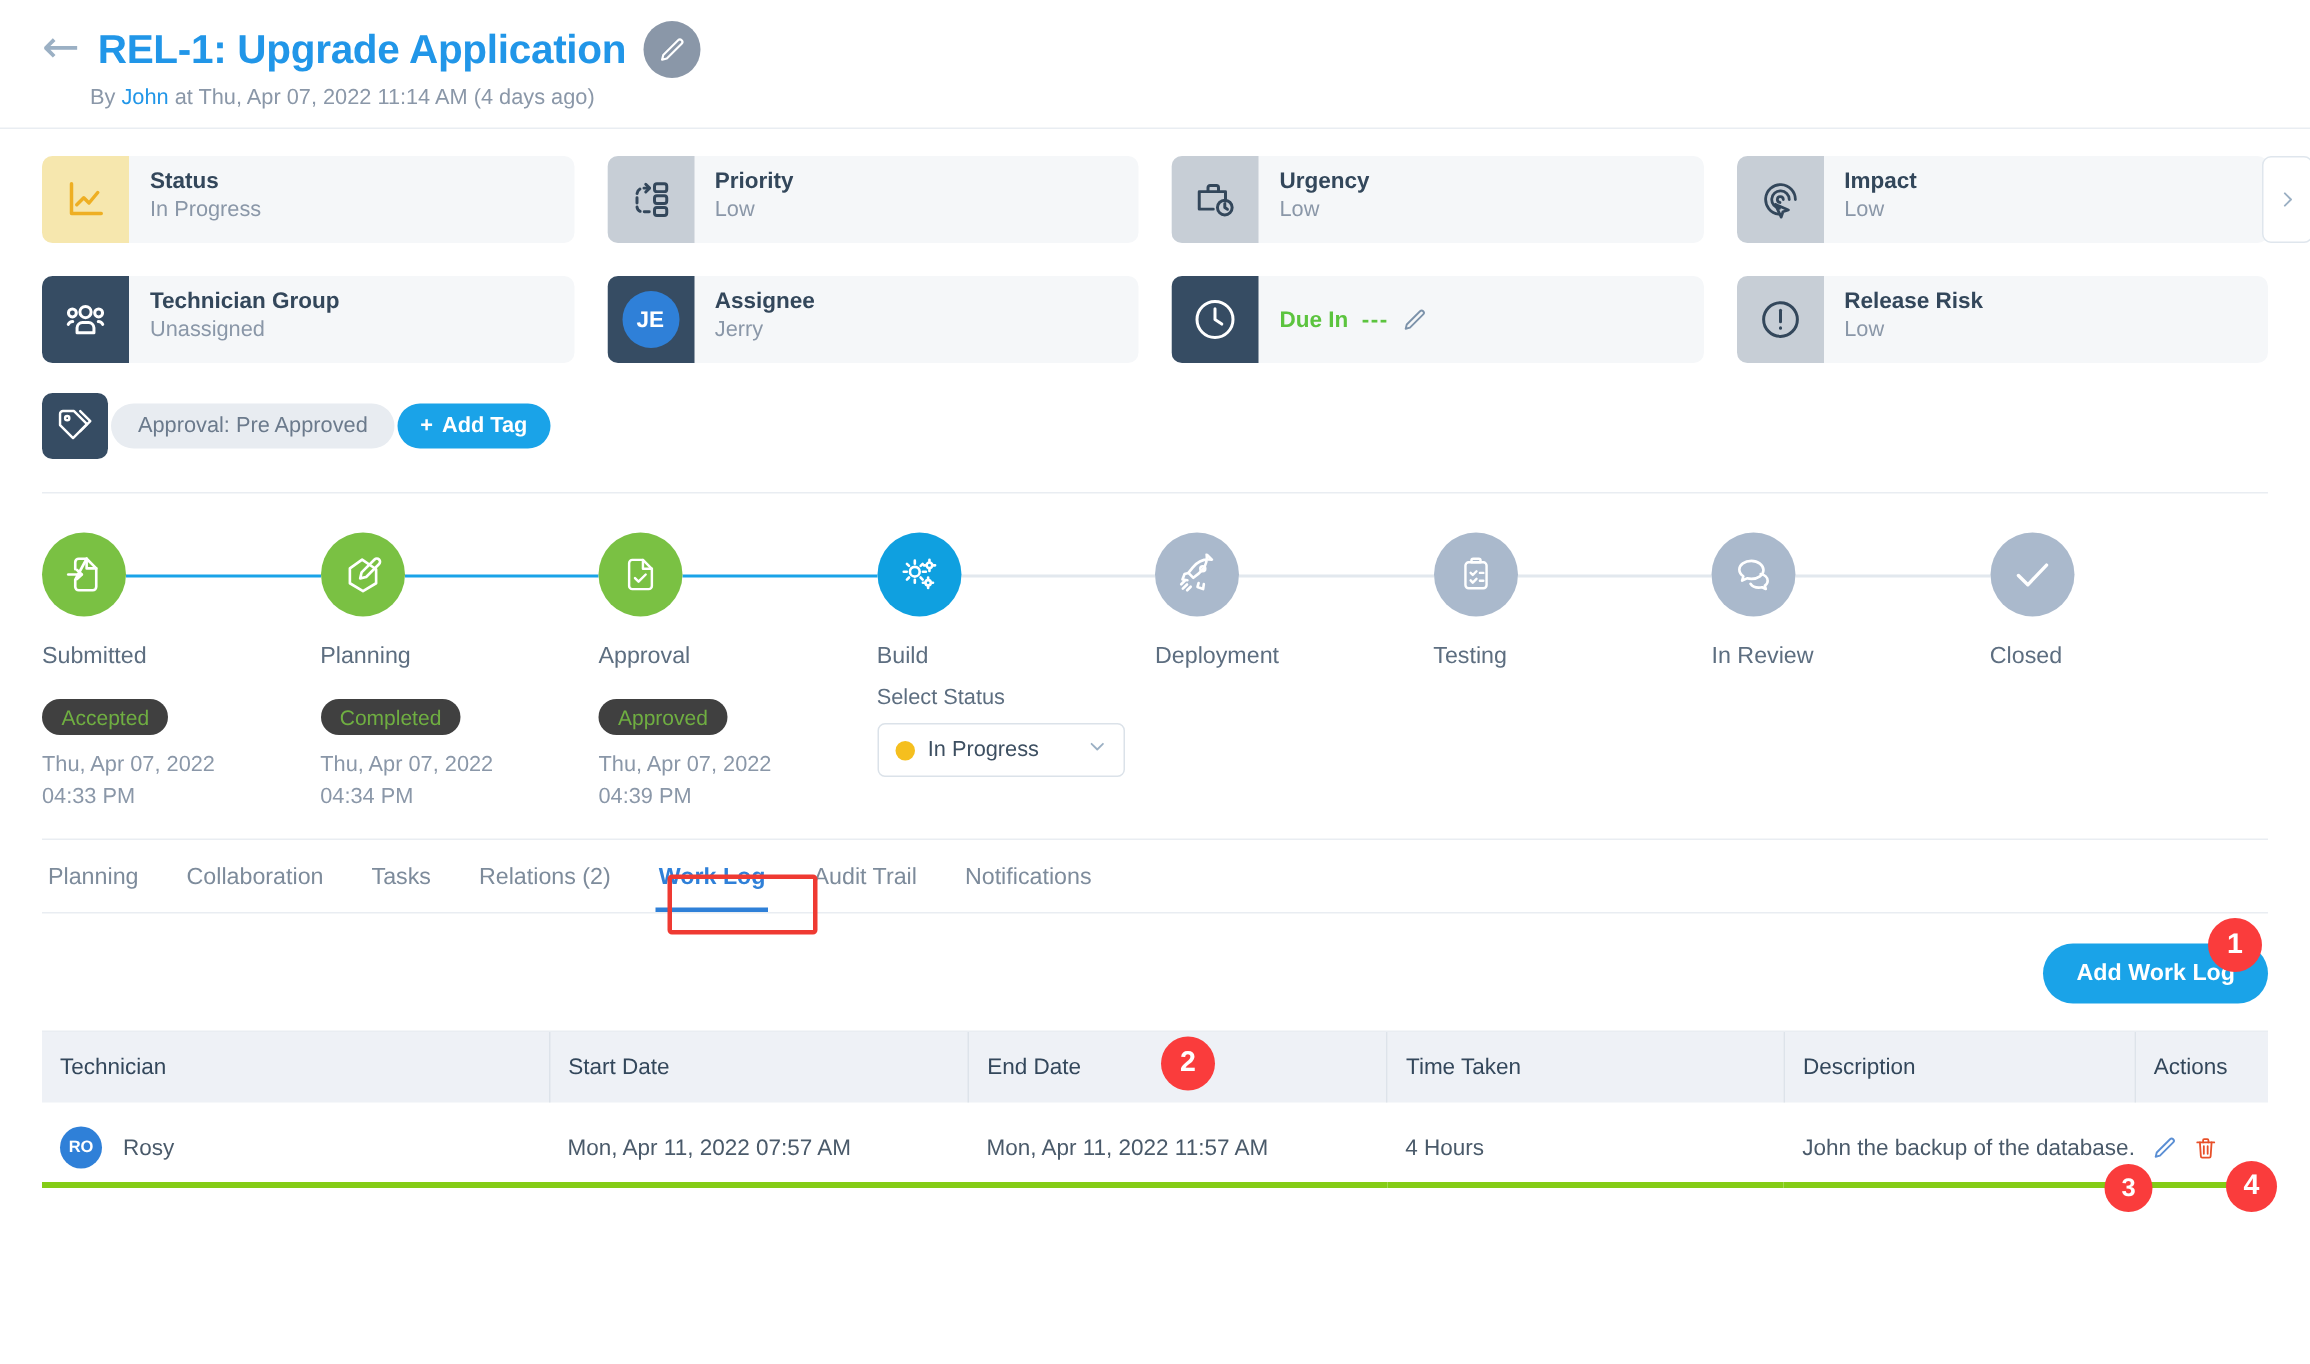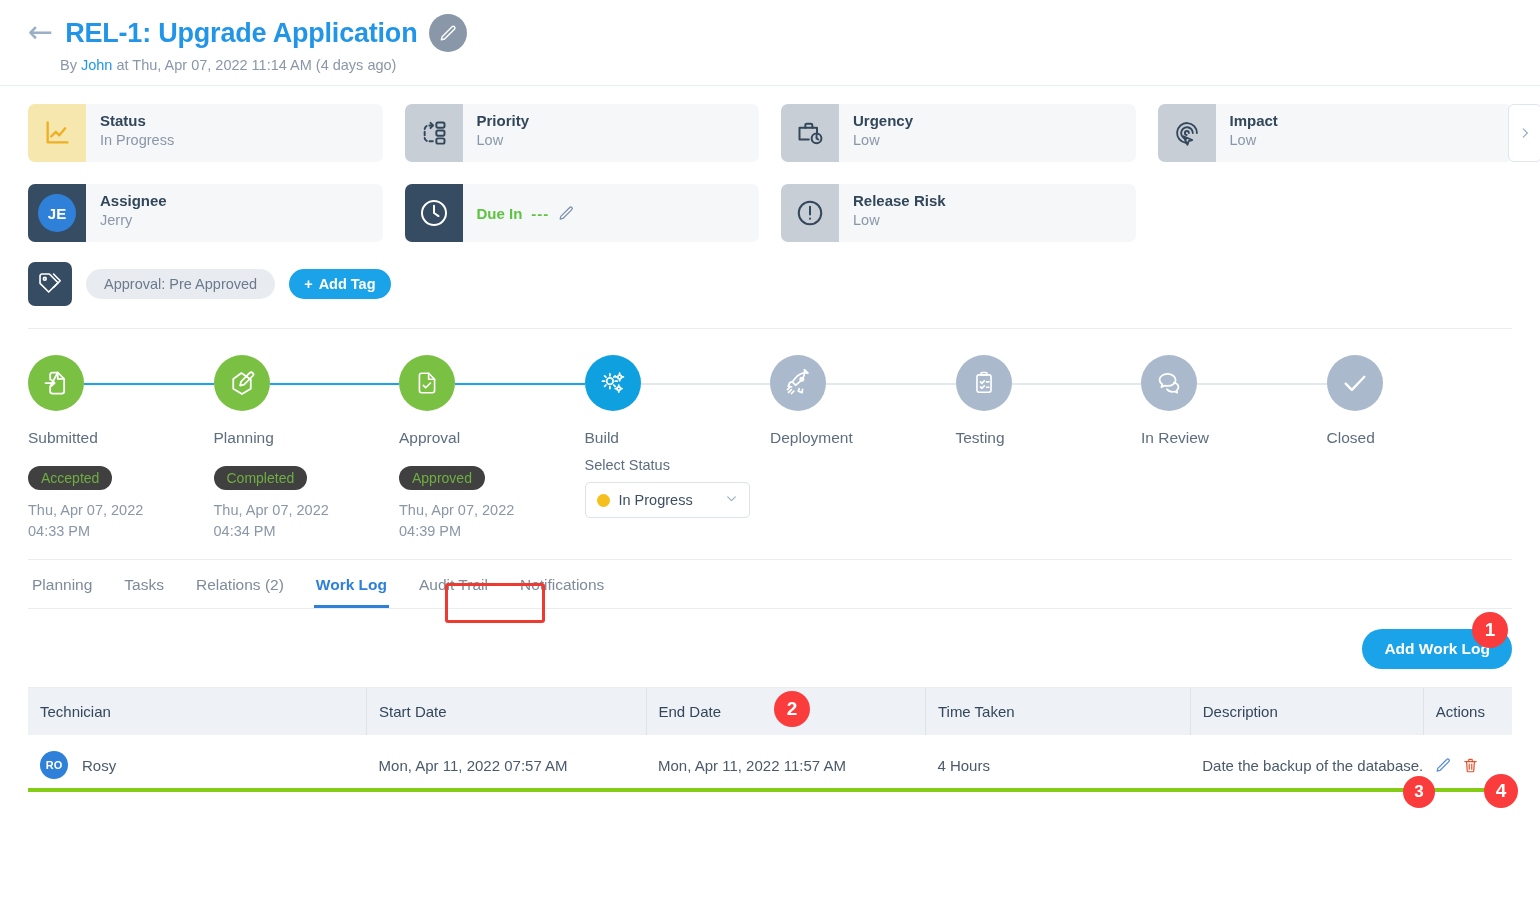--- a/index.html
+++ b/index.html
@@ -62,21 +62,21 @@
     color:#fff; font-size: 15px; font-weight: 700;
     display: flex; align-items: center; justify-content: center;
   }
   .cards-next {
     position: absolute; right: -2px; top: 18px; width: 34px; height: 58px;
     background: #fff; border: 1px solid #dfe6ed; border-radius: 6px;
     display: flex; align-items: center; justify-content: center; cursor: pointer;
   }
 
   
-  .tags-row { display: flex; align-items: center; gap: 14px; padding: 20px 28px 0 28px; }
+  .tags-row { display: flex; align-items: center; gap: 2px; padding: 20px 28px 0 28px; }
   .tag-ico-box {
     width: 44px; height: 44px; border-radius: 7px; background: #364c63;
     display: flex; align-items: center; justify-content: center; flex: 0 0 auto;
   }
   .tag-chip {
     background: #e8ecf1; color: #6b7a8c; font-size: 14.5px;
     padding: 7px 18px; border-radius: 16px;
   }
   .add-tag-btn {
     background: #1aa3e8; color: #fff; font-size: 14.5px; font-weight: 700;
@@ -246,20 +246,36 @@
               <path d="M13.6 12a1.7 1.7 0 10-1.9 1.7"></path>
               <path d="M9 14.8l7.5 3.2-3.1 1-1 3.1z"></path>
             </svg>
         </div>
         <div class="card-body">
           <div class="card-label">Impact</div>
           <div class="card-value">Low</div>
         </div>
       </div>
 
+      <div class="card">
+        <div class="card-ico ico-navy">
+          <svg width="30" height="30" viewBox="0 0 24 24" fill="none" stroke="#ffffff" stroke-width="1.6" stroke-linecap="round" stroke-linejoin="round">
+              <circle cx="12" cy="8" r="3"></circle>
+              <circle cx="5" cy="8.5" r="2.1"></circle>
+              <circle cx="19" cy="8.5" r="2.1"></circle>
+              <path d="M7.5 19v-2.6A3 3 0 0110.4 13.6h3.2a3 3 0 012.9 2.8V19z"></path>
+              <path d="M2.8 14.6a2.6 2.6 0 012.4-1.6"></path>
+              <path d="M21.2 14.6a2.6 2.6 0 00-2.4-1.6"></path>
+            </svg>
+        </div>
+        <div class="card-body">
+          <div class="card-label">Technician Group</div>
+          <div class="card-value">Unassigned</div>
+        </div>
+      </div>
 
       <div class="card">
         <div class="avatar-jerry">
           <div class="circ">JE</div>
         </div>
         <div class="card-body">
           <div class="card-label">Assignee</div>
           <div class="card-value">Jerry</div>
         </div>
       </div>
@@ -447,20 +463,21 @@
             </svg>
         </div>
         <div class="step-name">Closed</div>
       </div>
     </div>
   </div>
 
   <div class="tabs-sep"></div>
   <div class="tabs">
     <div class="tab">Planning</div>
+    <div class="tab">Collaboration</div>
     <div class="tab">Tasks</div>
     <div class="tab">Relations (2)</div>
     <div class="tab active">Work Log</div>
     <div class="tab">Audit Trail</div>
     <div class="tab">Notifications</div>
   </div>
   <div class="tabs-underline"></div>
   <div class="tab-highlight"></div>
 
   <div class="wl-actions">
@@ -484,21 +501,21 @@
       <tr>
         <td>
           <div class="tech-cell">
             <span class="tech-av">RO</span>
             <span>Rosy</span>
           </div>
         </td>
         <td>Mon, Apr 11, 2022 07:57 AM</td>
         <td>Mon, Apr 11, 2022 11:57 AM</td>
         <td>4 Hours</td>
-        <td style="white-space:nowrap">Date the backup of the database.</td>
+        <td style="white-space:nowrap">John the backup of the database.</td>
         <td>
           <div class="act-cell">
             <span class="icon-btn">
               <svg width="17" height="17" viewBox="0 0 24 24" fill="none" stroke="#5b8fd4" stroke-width="1.8" stroke-linecap="round" stroke-linejoin="round">
                   <path d="M16.5 3.5a2.12 2.12 0 013 3L7 19l-4 1 1-4z"></path>
                 </svg>
             </span>
             <span class="icon-btn">
               <svg width="17" height="17" viewBox="0 0 24 24" fill="none" stroke="#e8502a" stroke-width="1.7" stroke-linecap="round" stroke-linejoin="round">
                   <path d="M4 6.5h16"></path>

